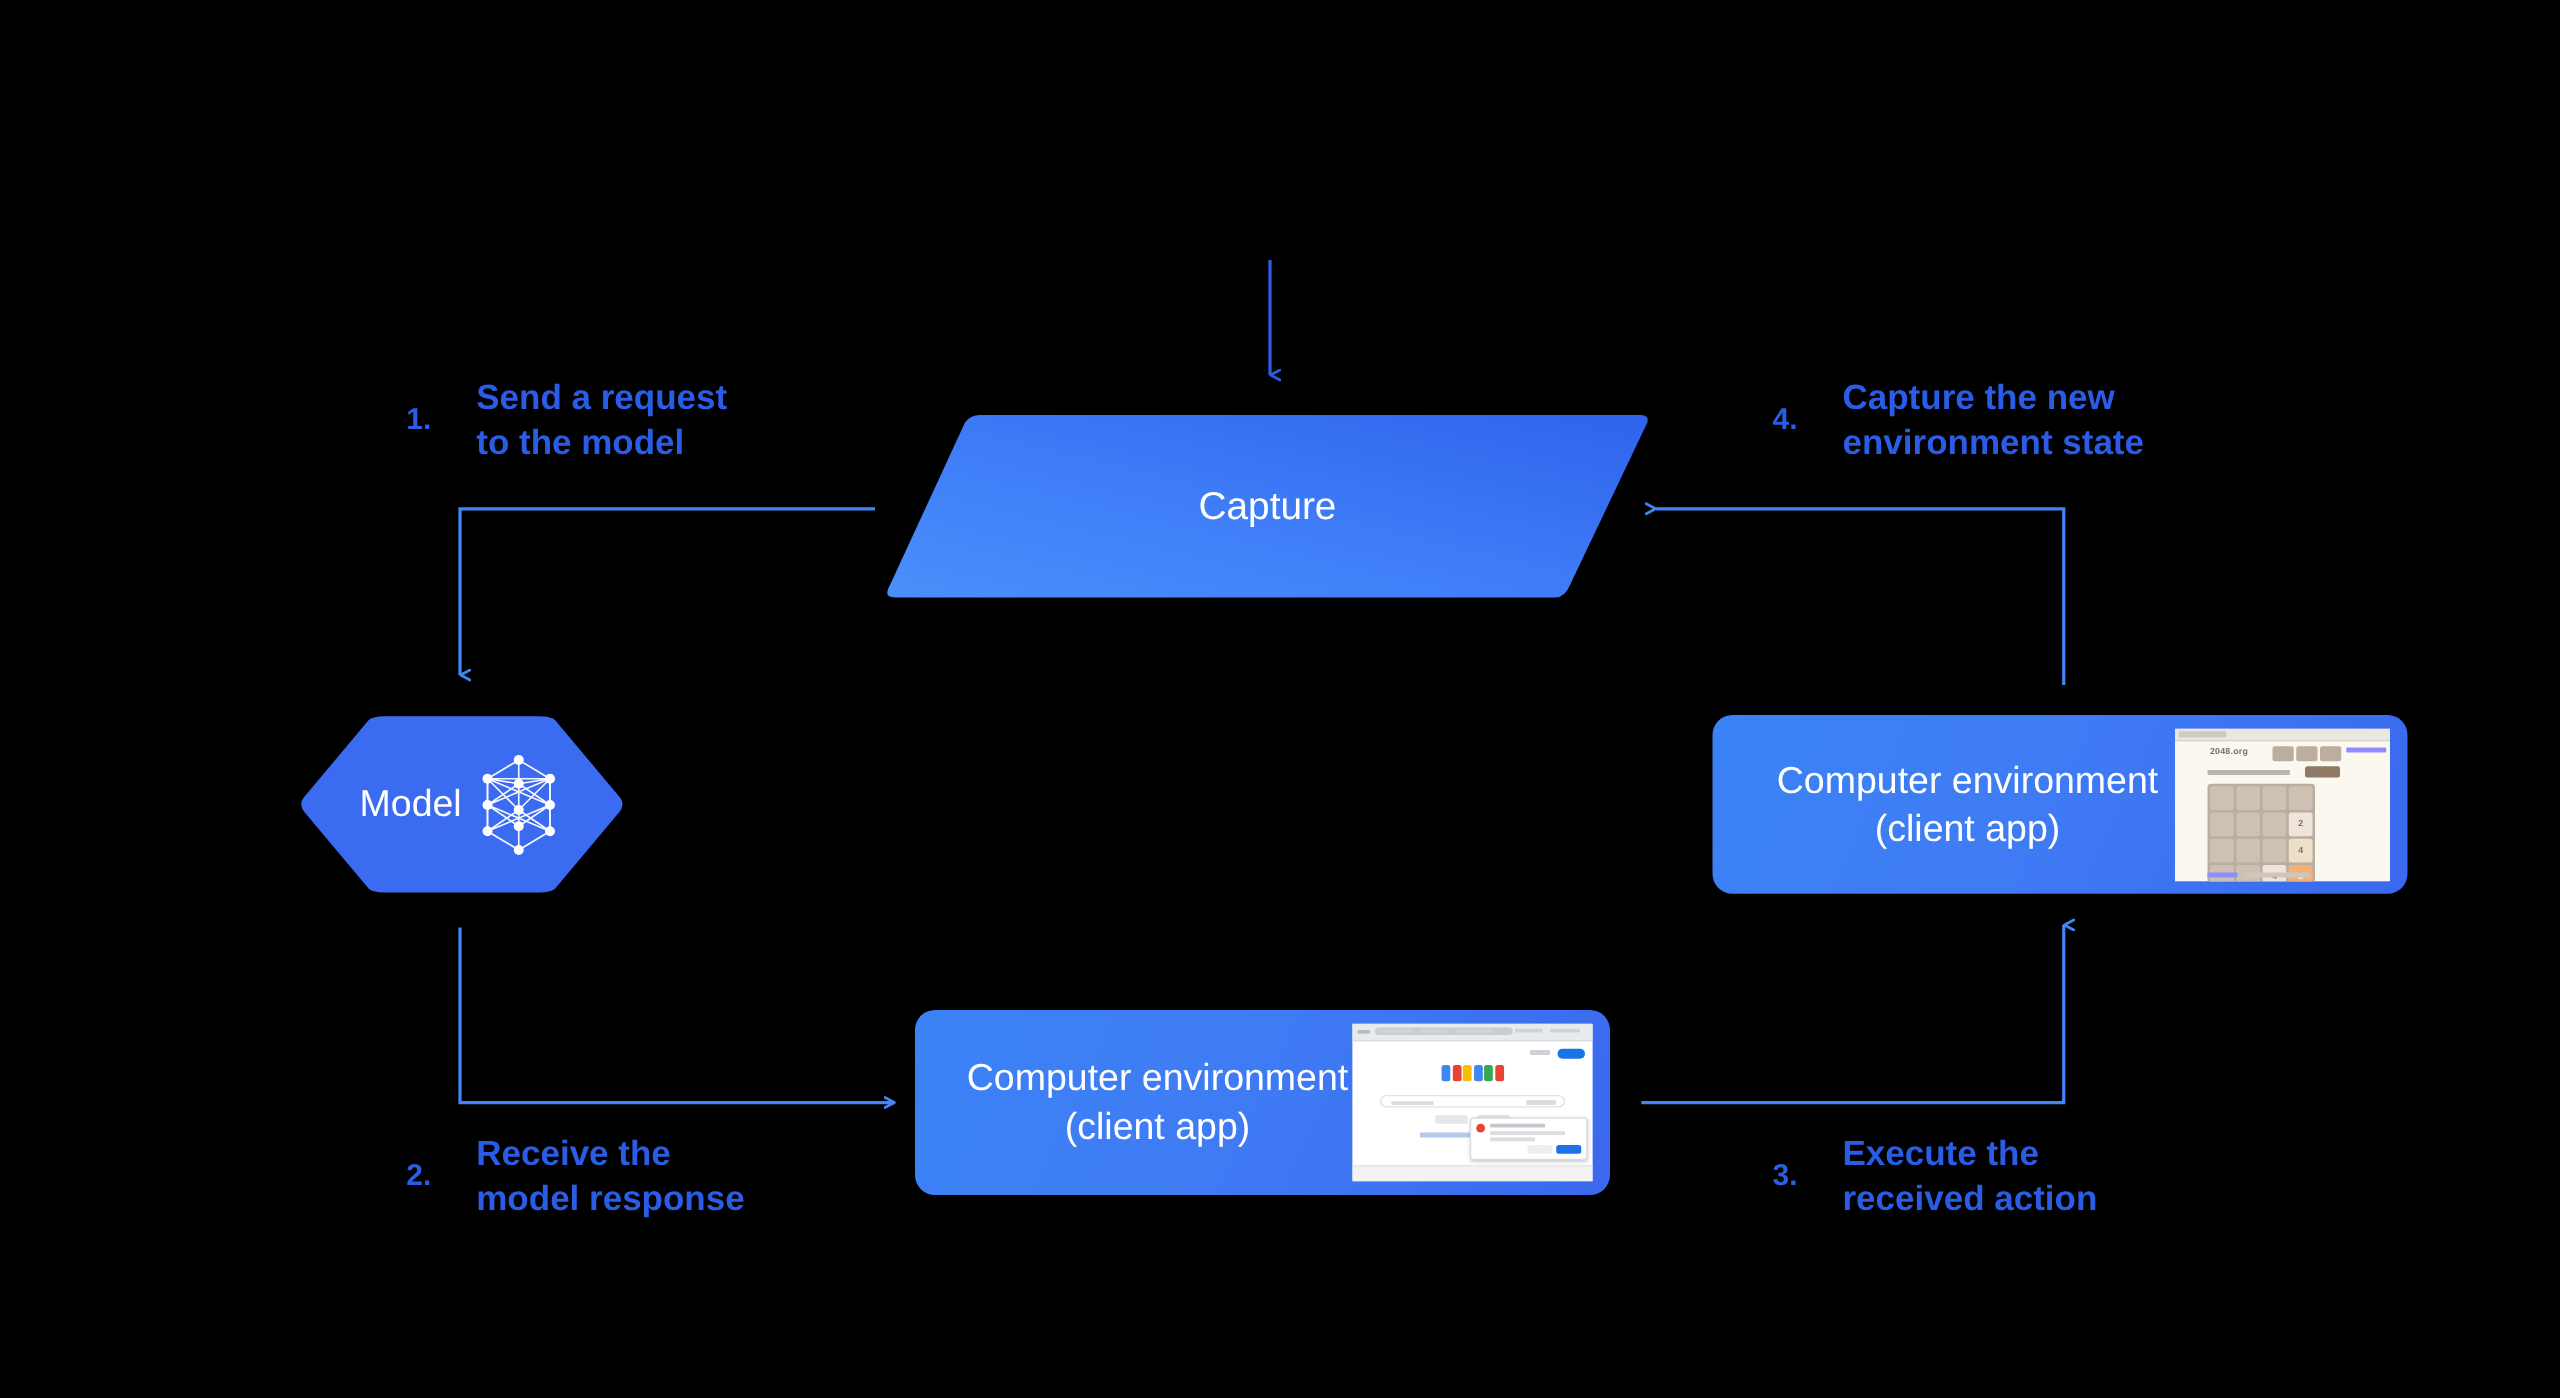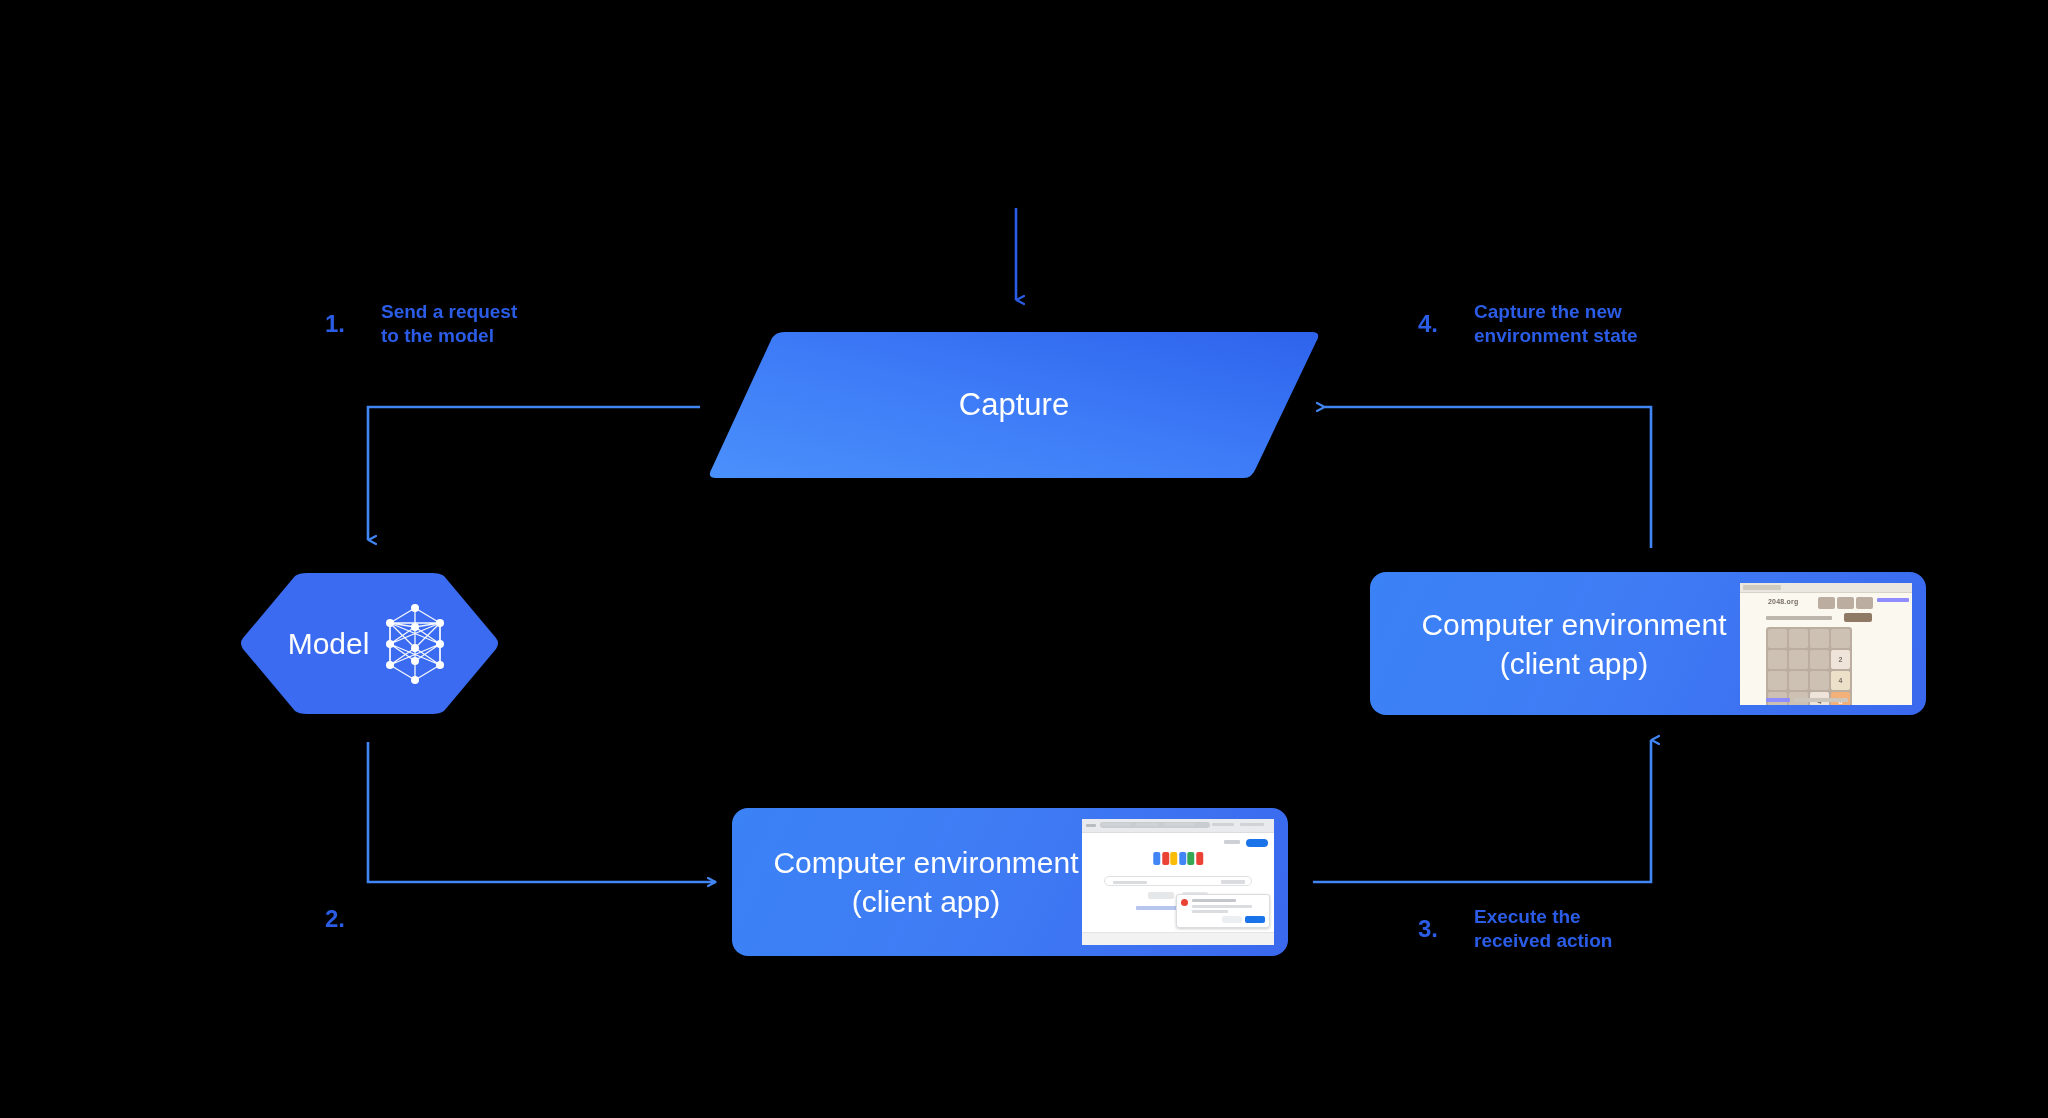--- a/index.html
+++ b/index.html
@@ -98,21 +98,21 @@
   .gpage .dlg-l2{position:absolute;left:15px;top:10px;width:60px;height:2.5px;background:#dadce0;border-radius:1px;}
   .gpage .dlg-l3{position:absolute;left:15px;top:15px;width:36px;height:2.5px;background:#dadce0;border-radius:1px;}
   .gpage .dlg-b1{position:absolute;right:27px;bottom:4px;width:20px;height:7px;background:#eceff1;border-radius:2px;}
   .gpage .dlg-b2{position:absolute;right:4px;bottom:4px;width:20px;height:7px;background:#1a73e8;border-radius:2px;}
   .gpage .fbar{position:absolute;left:0;bottom:0;width:100%;height:12px;background:#f2f2f2;border-top:1px solid #e4e4e4;}
   .gpage .fl{position:absolute;top:4px;height:3px;background:#cfd3d7;border-radius:1px;}
 
   
   .step{position:absolute;display:flex;align-items:center;gap:0;}
   .step .num{color:#2B5CE6;font-size:24px;font-weight:bold;width:56px;flex:0 0 56px;}
-  .step .txt{color:#2B5CE6;font-size:19px;font-weight:bold;line-height:1.28;white-space:pre-line;}
+  .step .txt{color:#2B5CE6;font-size:28px;font-weight:bold;line-height:1.28;white-space:pre-line;}
   .s1{left:325px;top:300px;}
   .s4{left:1418px;top:300px;}
   .s2{left:325px;top:905px;}
   .s3{left:1418px;top:905px;}
 </style>
 </head>
 <body>
 
 <div id="stage">
 
@@ -300,20 +300,22 @@
     <div class="txt">Send a request
 to the model</div>
   </div>
   <div class="step s4">
     <div class="num">4.</div>
     <div class="txt">Capture the new
 environment state</div>
   </div>
   <div class="step s2">
     <div class="num">2.</div>
+    <div class="txt">Receive the
+model response</div>
   </div>
   <div class="step s3">
     <div class="num">3.</div>
     <div class="txt">Execute the
 received action</div>
   </div>
 
 </div>
 
 </body></html>

